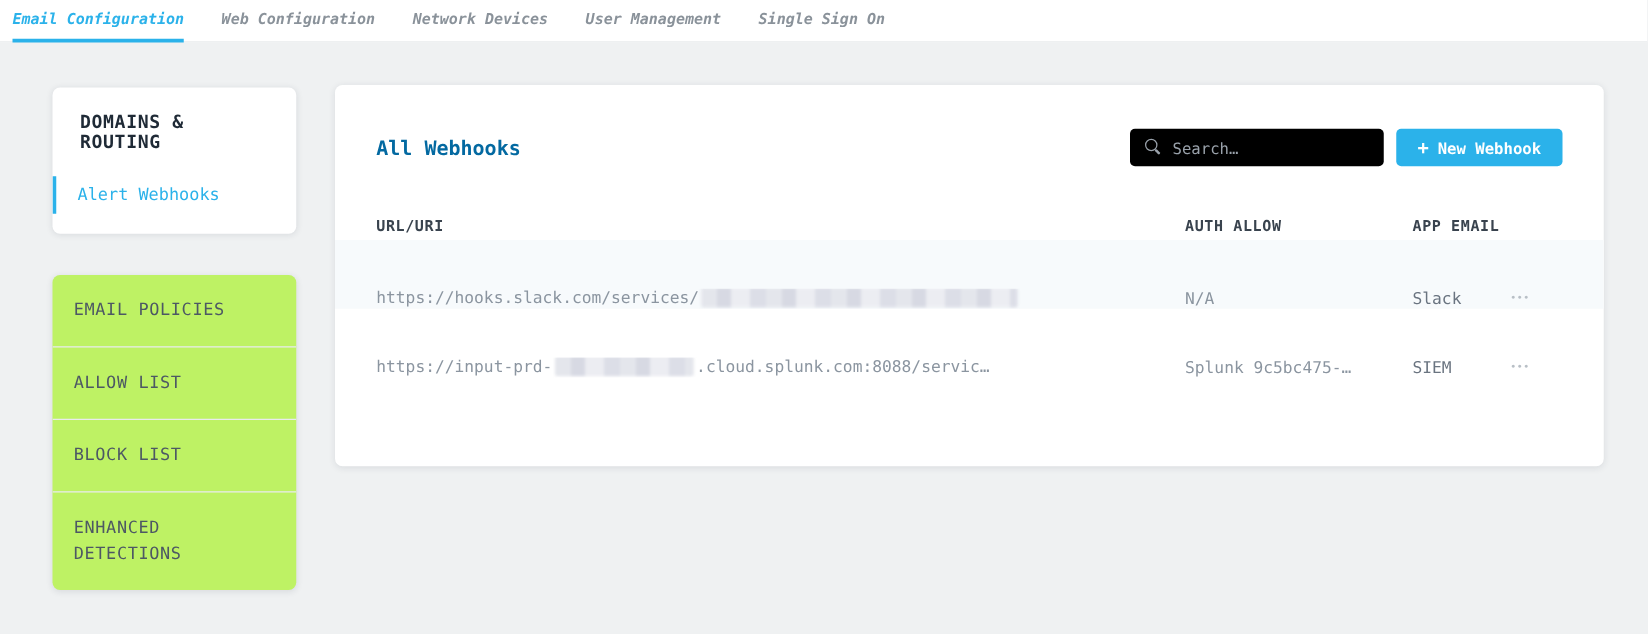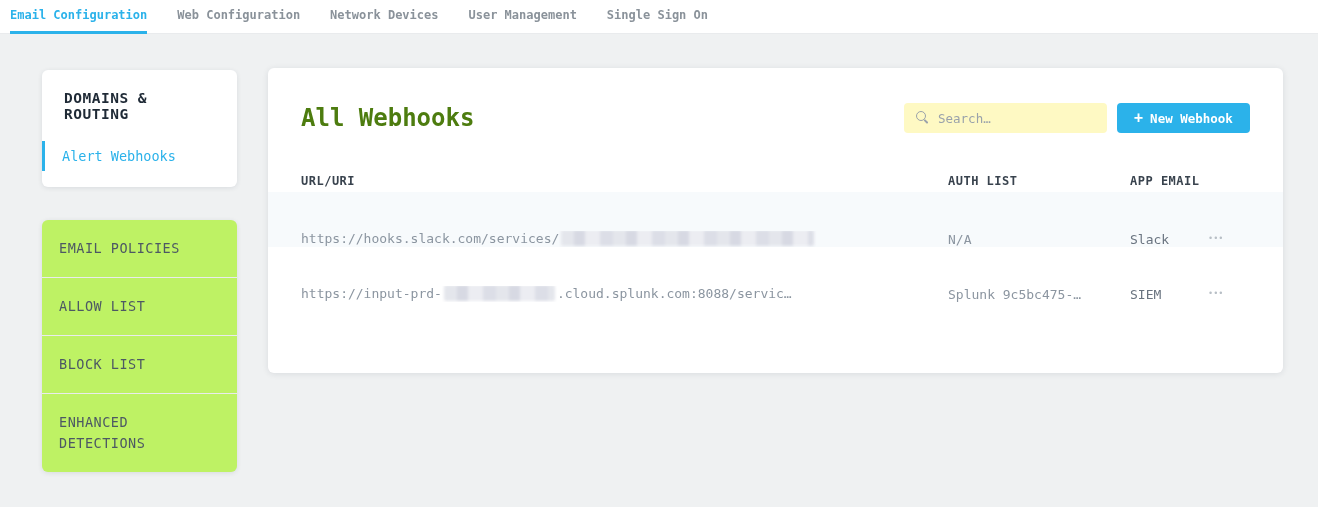--- a/index.html
+++ b/index.html
@@ -25,20 +25,21 @@
   }
   .tab {
     font-size: 12px;
     font-weight: 700;
     color: #8a929a;
     line-height: 31px;
     height: 34px;
     border-bottom: 3px solid transparent;
     cursor: pointer;
     white-space: nowrap;
+    font-style: italic;
   }
   .tab.active {
     color: #2bb2ea;
     border-bottom-color: #2bb2ea;
   }
 
   
   .sidebar { position: absolute; left: 42px; top: 70px; width: 195px; }
   .side-card {
     background: #ffffff;
@@ -87,33 +88,33 @@
     box-shadow: 0 1px 6px rgba(30,40,60,0.10);
   }
   .card-header {
     margin: 35px 33px 0;
     height: 30px;
     display: flex;
     align-items: center;
     justify-content: space-between;
   }
   .card-title {
-    font-size: 24px;
-    font-weight: 700;
-    color: #4d7c0f;
+    font-size: 16px;
+    font-weight: 700;
+    color: #0369a1;
   }
   .header-controls { display: flex; align-items: center; gap: 10px; }
 
   .search-box {
     position: relative;
     width: 203px; height: 30px;
   }
   .search-box input {
     width: 100%; height: 100%;
-    background: #fef9c3;
+    background: #000000;
     border: none;
     border-radius: 4px;
     padding: 0 10px 0 34px;
     font-family: "DejaVu Sans Mono", "Liberation Mono", monospace;
     font-size: 12.5px;
     color: #5a6672;
     outline: none;
   }
   .search-box input::placeholder { color: #9aa2ab; }
   .mag-icon {
@@ -248,21 +249,21 @@
       </div>
       <button class="new-webhook-btn">
         <span class="plus-glyph">+</span>
         <span>New Webhook</span>
       </button>
     </div>
   </div>
 
   <div class="thead">
     <div class="th col-url">URL/URI</div>
-    <div class="th col-auth">AUTH LIST</div>
+    <div class="th col-auth">AUTH ALLOW</div>
     <div class="th col-app">APP EMAIL</div>
     <div class="col-actions"></div>
   </div>
 
   <div class="trow striped">
     <div class="cell col-url"><span>https://hooks.slack.com/services/</span><span class="redact redact-wide"></span><span></span></div>
     <div class="cell col-auth">N/A</div>
     <div class="cell app col-app">Slack</div>
     <div class="col-actions">
       <button class="more-btn">•••</button>

